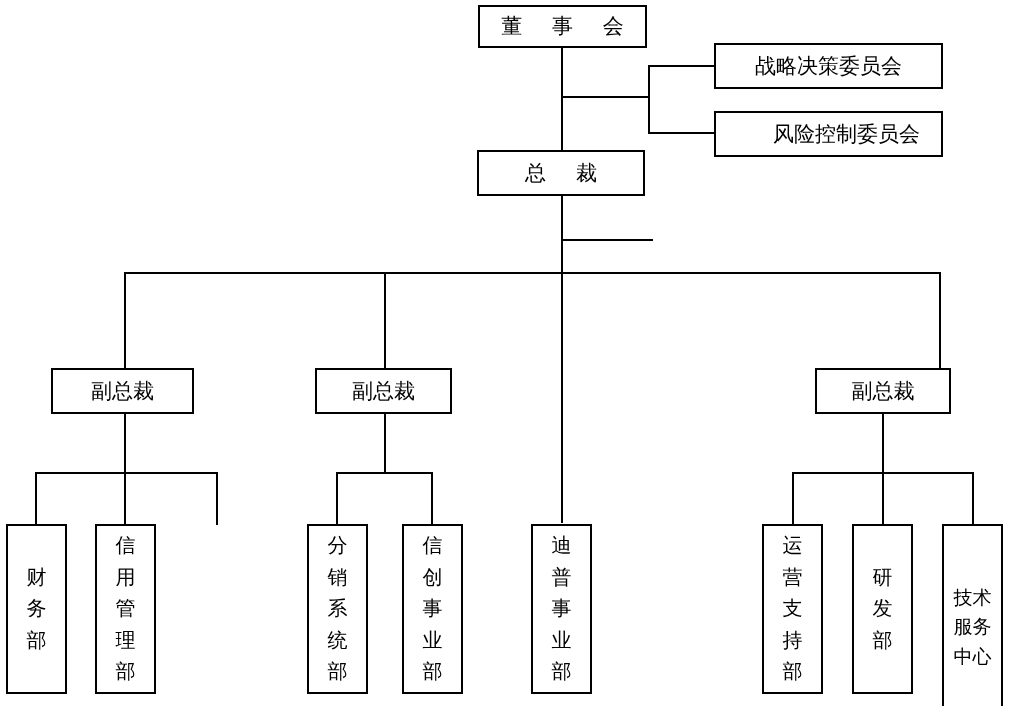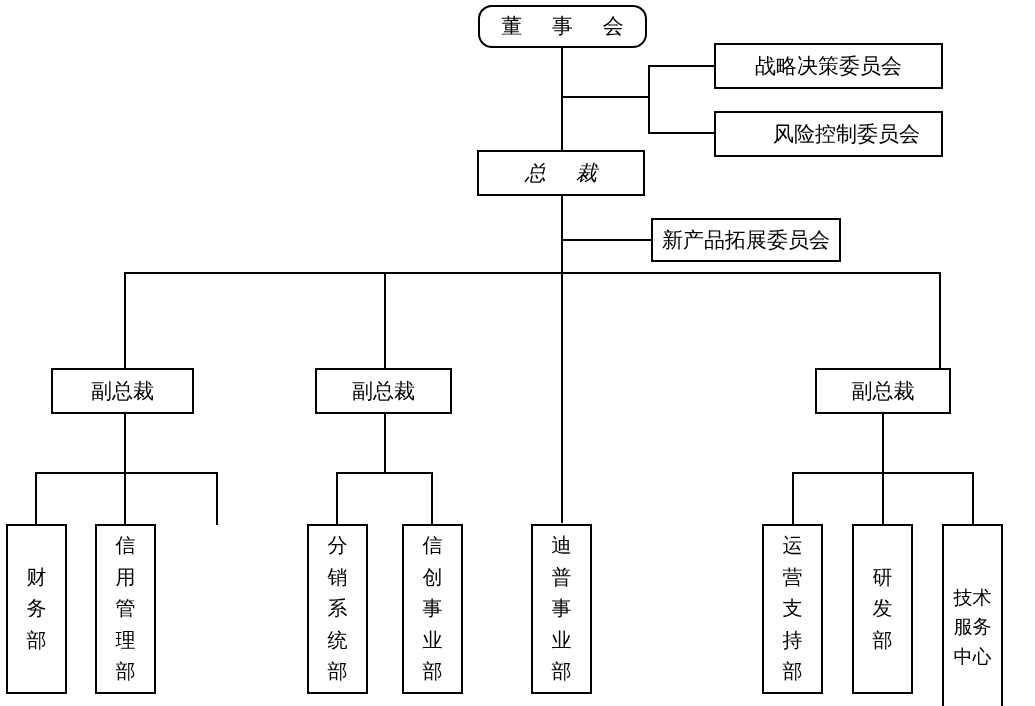--- a/index.html
+++ b/index.html
@@ -55,21 +55,21 @@
     z-index: 1;
   }
   .ln-v { width: 2px; }
   .ln-h { height: 2px; }
 </style>
 </head>
 <body>
 
 <div id="chart-root">
 
-  <div class="node" style="left:478px; top:5px; width:169px; height:43px;border-radius:14px;">
+  <div class="node" style="left:478px; top:5px; width:169px; height:43px;">
     <span class="label-h spaced">董 事 会</span>
   </div>
 
   <div class="ln-v" style="left:561px; top:48px; width:2px; height:102px;"></div>
 
   <div class="ln-h" style="left:561px; top:96px; width:89px; height:2px;"></div>
 
   <div class="ln-v" style="left:648px; top:65px; width:2px; height:69px;"></div>
 
   <div class="ln-h" style="left:648px; top:65px; width:68px; height:2px;"></div>
@@ -77,30 +77,27 @@
   <div class="ln-h" style="left:648px; top:132px; width:68px; height:2px;"></div>
 
   <div class="node" style="left:714px; top:43px; width:229px; height:46px;">
     <span class="label-h">战略决策委员会</span>
   </div>
 
   <div class="node" style="left:714px; top:111px; width:229px; height:46px;padding-left:36px;">
     <span class="label-h">风险控制委员会</span>
   </div>
 
-  <div class="node" style="left:477px; top:150px; width:168px; height:46px;font-style:italic;">
+  <div class="node" style="left:477px; top:150px; width:168px; height:46px;">
     <span class="label-h spaced">总    裁</span>
   </div>
 
   <div class="ln-v" style="left:561px; top:196px; width:2px; height:327px;"></div>
 
   <div class="ln-h" style="left:561px; top:239px; width:92px; height:2px;"></div>
-  <div class="node" style="left:651px; top:218px; width:190px; height:44px;">
-    <span class="label-h">新产品拓展委员会</span>
-  </div>
 
   <div class="ln-h" style="left:124px; top:272px; width:817px; height:2px;"></div>
 
   <div class="ln-v" style="left:124px; top:272px; width:2px; height:96px;"></div>
   <div class="ln-v" style="left:384px; top:272px; width:2px; height:96px;"></div>
   <div class="ln-v" style="left:939px; top:272px; width:2px; height:96px;"></div>
 
   <div class="node" style="left:51px; top:368px; width:143px; height:46px;">
     <span class="label-h">副总裁</span>
   </div>

